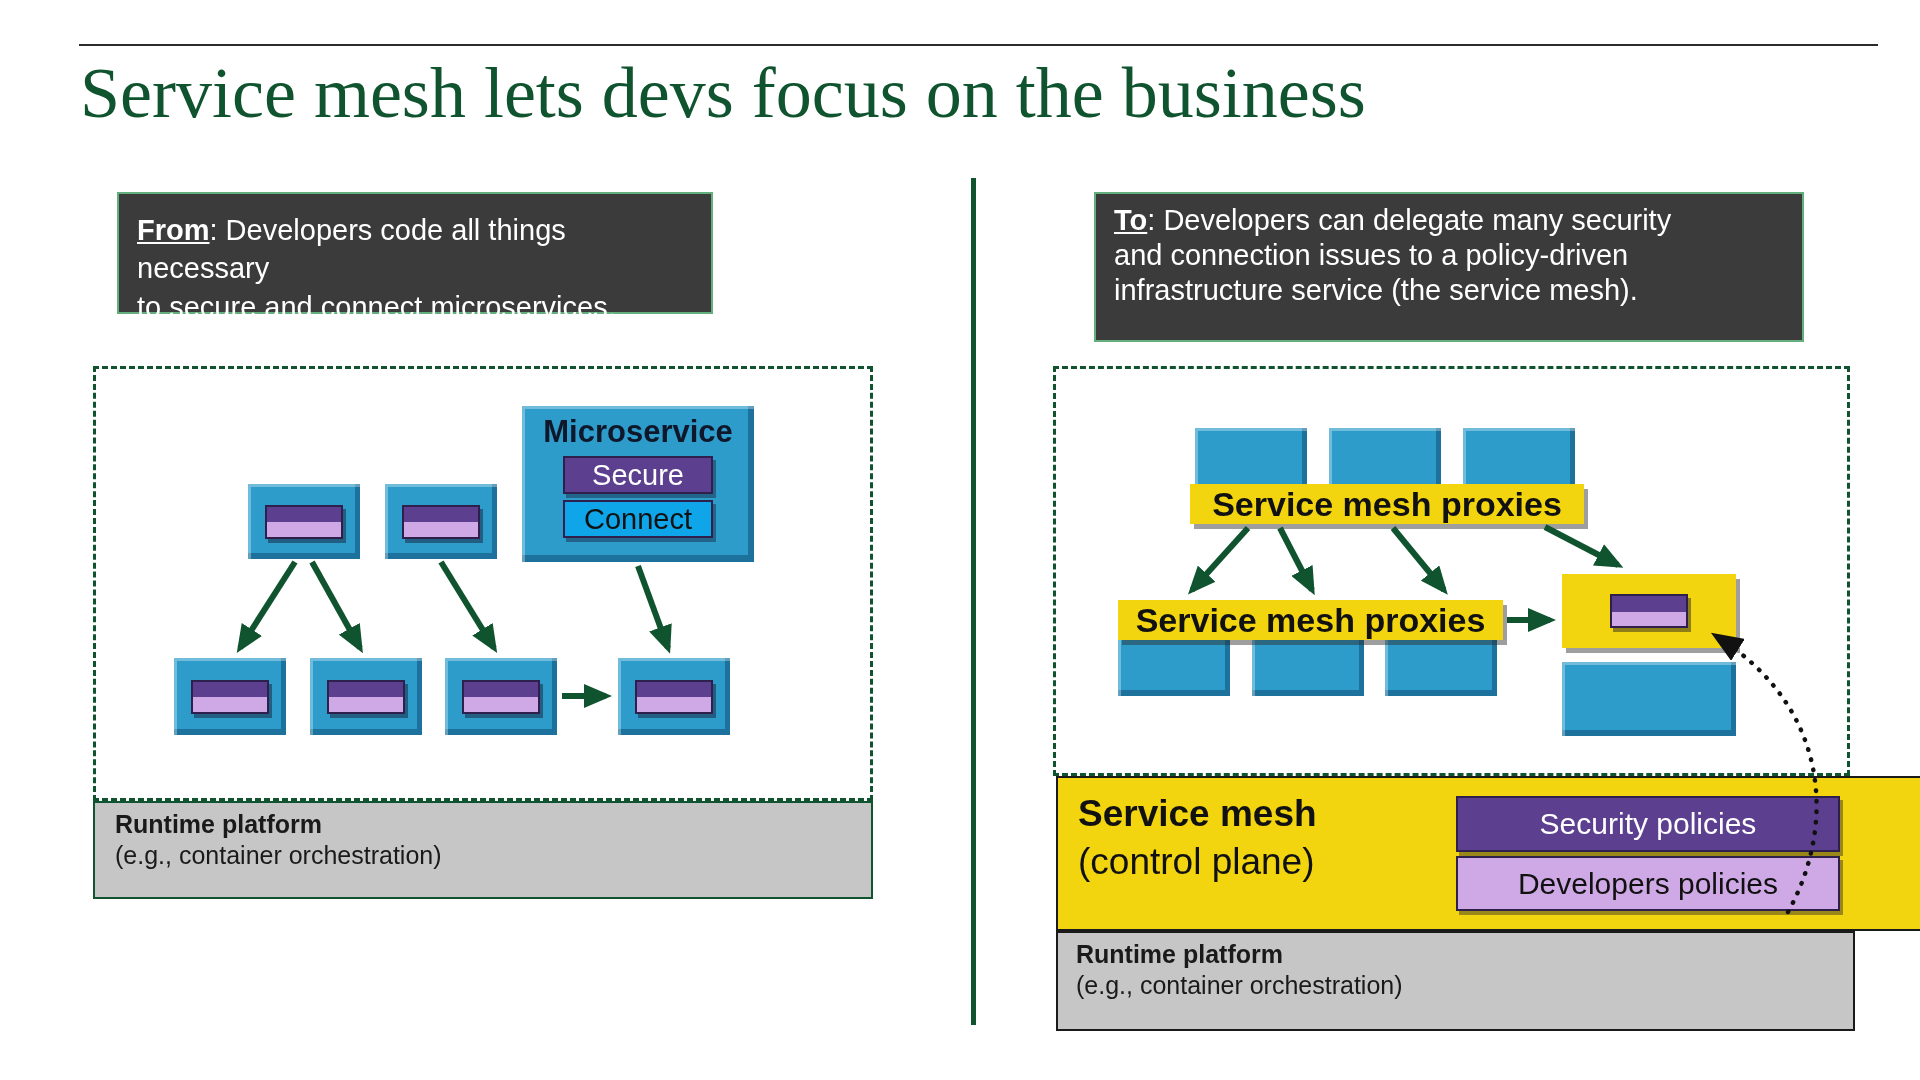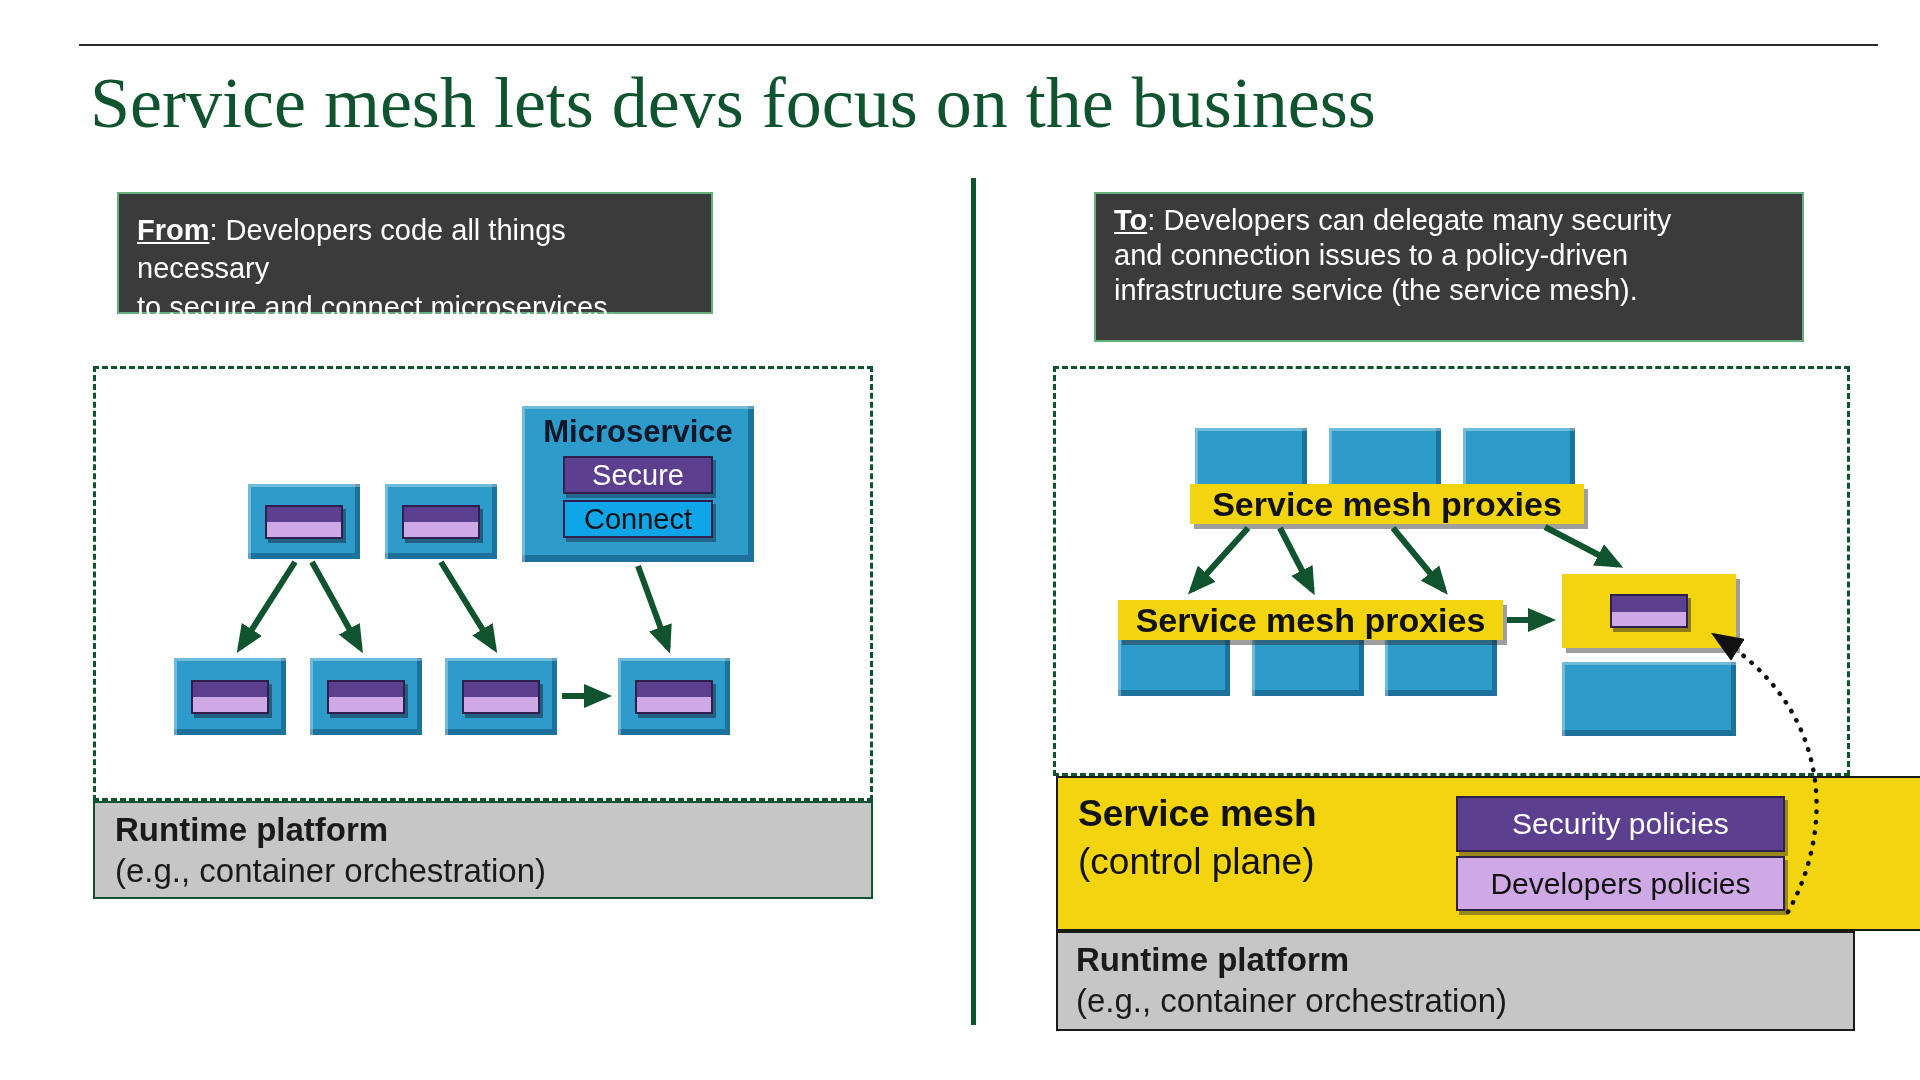--- a/index.html
+++ b/index.html
@@ -1,34 +1,34 @@
 <!DOCTYPE html>
 <html><head>
 <meta charset="utf-8">
 <style>
   html,body{margin:0;padding:0;background:#ffffff;}
   body{font-family:"Liberation Sans",sans-serif;}
   .slide{position:relative;width:1920px;height:1080px;background:#ffffff;overflow:hidden;}
   .abs{position:absolute;}
 
   .top-rule{left:79px;top:44px;width:1799px;height:2px;background:#2b2b2b;}
-  .title{left:80px;top:52px;width:1700px;margin:10px;font-family:"Liberation Serif",serif;
+  .title{left:80px;top:52px;width:1700px;margin:0;font-family:"Liberation Serif",serif;
          font-weight:500;font-size:72px;color:#10532f;letter-spacing:0px;}
   .divider{left:971px;top:178px;width:5px;height:847px;background:#10532f;}
 
   .callout{background:#3b3b3b;border:2px solid #63b07e;color:#ffffff;font-size:29px;box-sizing:border-box;}
   .callout .lead{font-weight:bold;text-decoration:underline;}
   .callout-left{left:117px;top:192px;width:596px;height:122px;padding:17px 18px;line-height:1.32;}
   .callout-right{left:1094px;top:192px;width:710px;height:150px;padding:9px 18px;line-height:1.2;}
 
   .dashedbox{border:3px dashed #10532f;box-sizing:border-box;}
   .dashed-left{left:93px;top:366px;width:780px;height:435px;}
   .dashed-right{left:1053px;top:366px;width:797px;height:410px;}
 
-  .platform{background:#c6c6c6;box-sizing:border-box;color:#1a1a1a;font-size:33px;line-height:1.25;}
+  .platform{background:#c6c6c6;box-sizing:border-box;color:#1a1a1a;font-size:25px;line-height:1.25;}
   .platform .pt{font-weight:bold;}
   .platform-left{left:93px;top:801px;width:780px;height:98px;border:2px solid #10532f;padding:6px 0 0 20px;}
   .platform-right{left:1056px;top:931px;width:799px;height:100px;border:2px solid #1a1a1a;padding:6px 0 0 18px;}
 
   .bluebox{background:#2e9ccb;
            box-shadow:inset 3px 3px 0 rgba(255,255,255,0.32), inset -5px -6px 0 rgba(8,58,92,0.42);
            display:flex;align-items:center;justify-content:center;}
 
   .pill{width:78px;height:34px;display:flex;flex-direction:column;border:2px solid #2e1f4d;
         box-shadow:3px 4px 0 rgba(20,20,40,0.45);box-sizing:border-box;}
@@ -48,21 +48,21 @@
   .ybar{background:#f2d50f;color:#111111;font-weight:bold;font-size:34px;
         display:flex;align-items:center;justify-content:center;
         box-shadow:4px 5px 0 rgba(40,40,40,0.45);z-index:5;}
   .ybox{background:#f2d50f;box-shadow:4px 5px 0 rgba(40,40,40,0.45);
         display:flex;align-items:center;justify-content:center;}
 
   .controlplane{left:1056px;top:776px;width:882px;height:155px;background:#f2d50f;
                 border:2px solid #1a1a1a;box-sizing:border-box;padding:12px 0 0 20px;
                 color:#111111;font-size:37px;line-height:1.3;}
   .controlplane .pt{font-weight:bold;}
-  .policy{position:absolute;width:329px;display:flex;align-items:center;justify-content:center;
+  .policy{position:absolute;width:384px;display:flex;align-items:center;justify-content:center;
           font-size:30px;border:2px solid #2e1f4d;box-sizing:border-box;
           box-shadow:3px 4px 0 rgba(20,20,40,0.4);}
   .policy-security{left:1456px;top:796px;height:56px;background:#5d3f8f;color:#ffffff;}
   .policy-connection{left:1456px;top:856px;height:55px;background:#cfa9e6;color:#111111;}
 
   .arrows{left:0;top:0;width:1920px;height:1080px;pointer-events:none;z-index:9;}
 </style>
 </head>
 <body>
 

